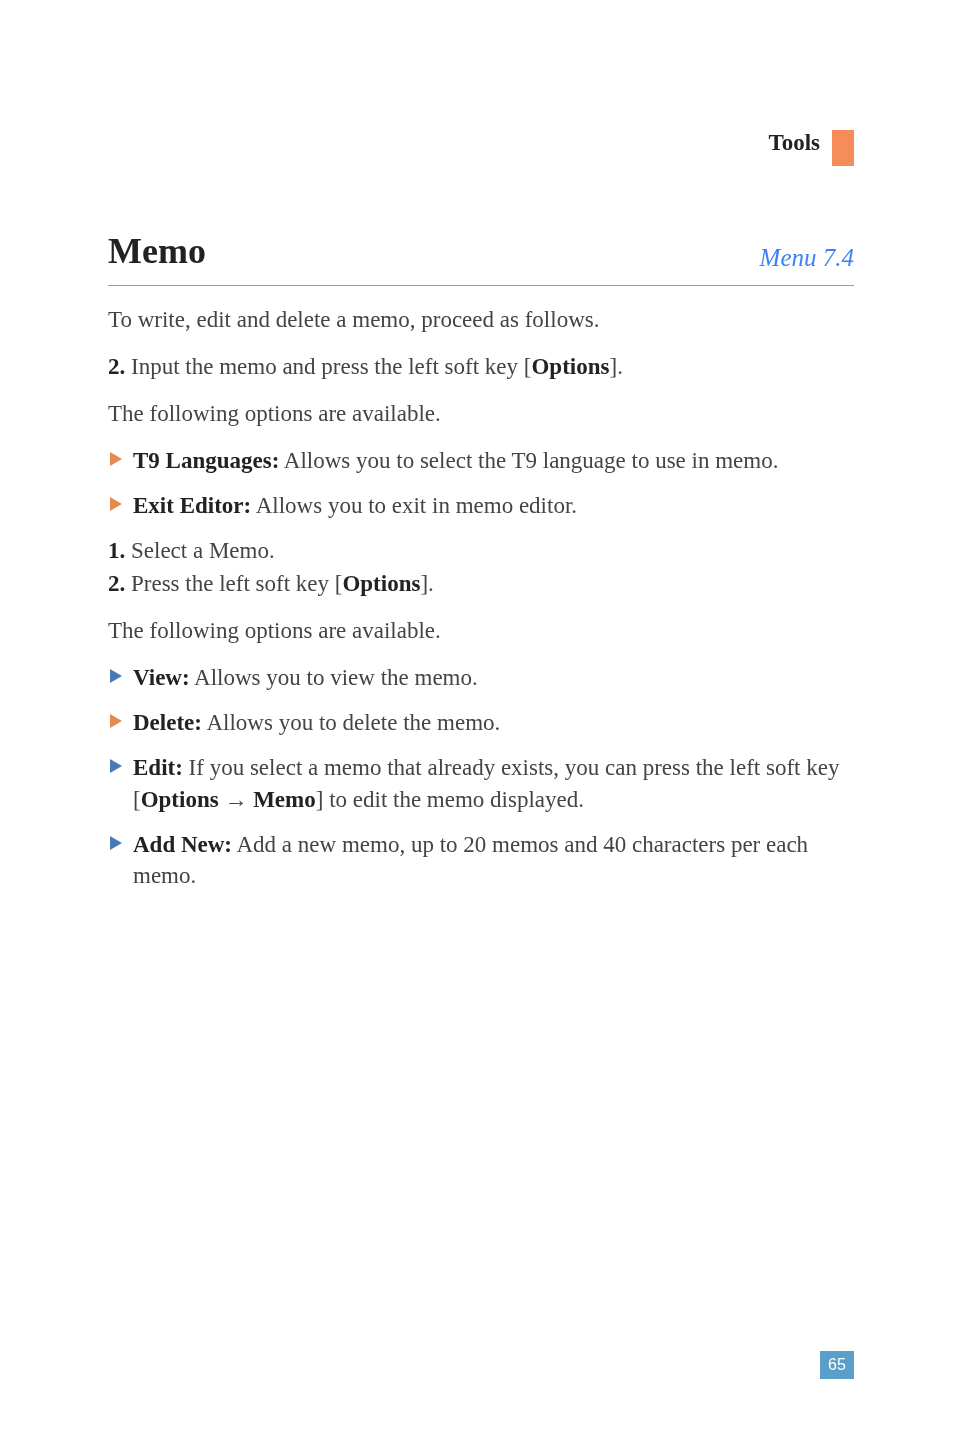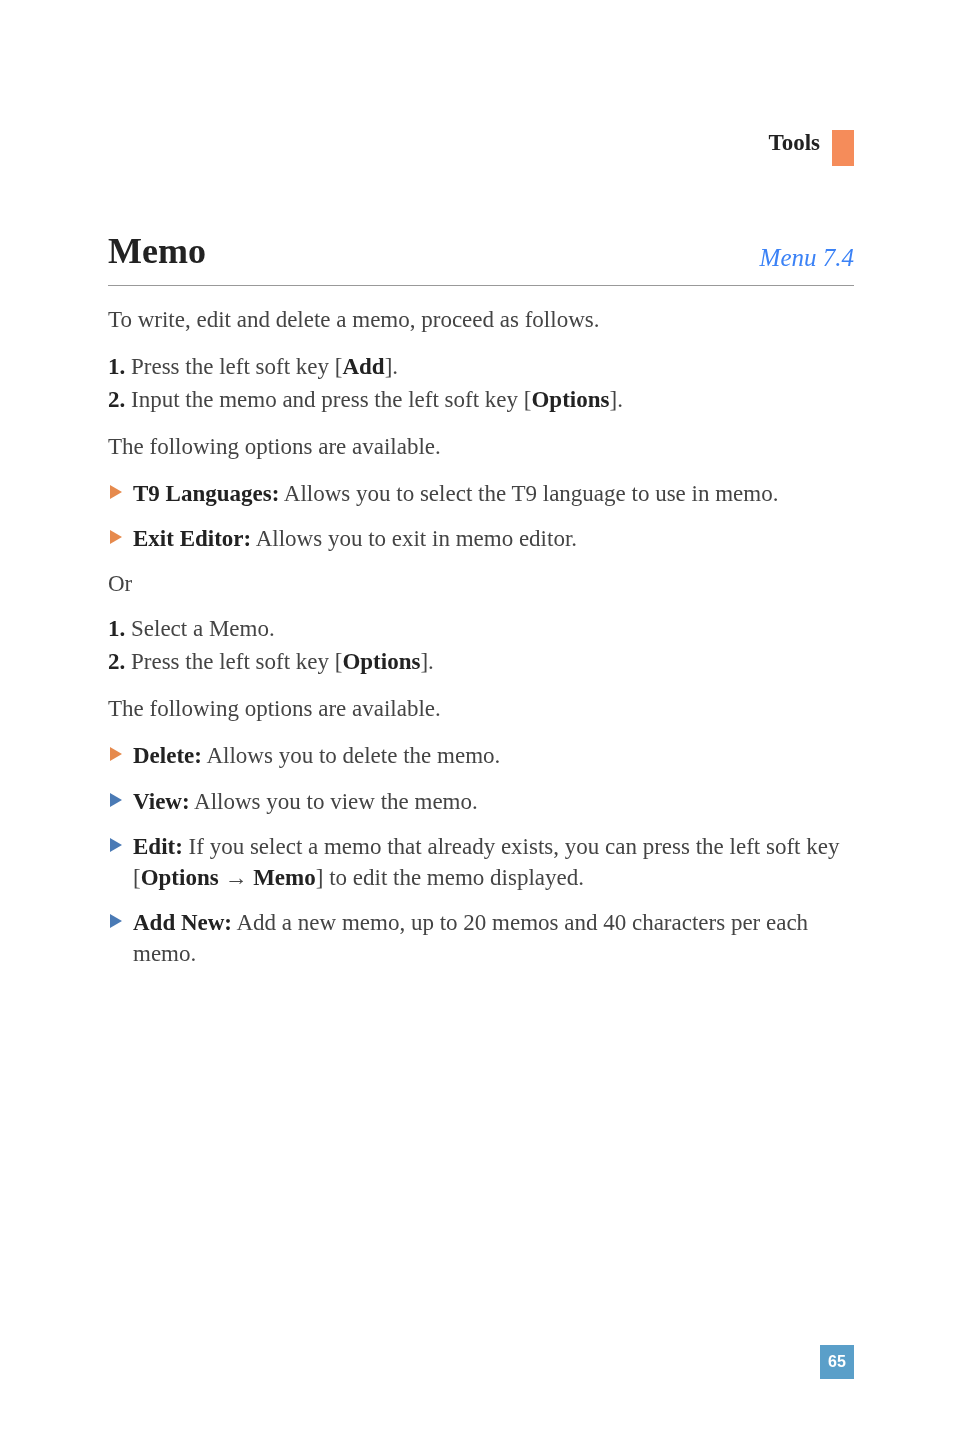--- a/index.html
+++ b/index.html
@@ -96,29 +96,29 @@
     }
     .or-text {
       margin-bottom: 14px;
       margin-top: 4px;
     }
     .page-num-box {
       position: absolute;
       bottom: 54px;
       right: 100px;
       width: 34px;
-      height: 34px;
+      height: 28px;
       background: #5a9fc9;
       color: #fff;
       display: flex;
       align-items: center;
       justify-content: center;
       font-family: Arial, sans-serif;
       font-size: 16px;
-      font-weight: bold;
+      font-weight: normal;
     }
   </style>
 </head>
 <body>
 
 <div class="header-section">
   <span class="header-label">Tools</span>
   <span class="orange-box"></span>
 </div>
 
@@ -126,24 +126,20 @@
   <span class="title">Memo</span>
   <span class="menu-ref">Menu 7.4</span>
 </div>
 
 <div class="body-text">
 
   <div class="para">To write, edit and delete a memo, proceed as follows.</div>
 
   <div class="step-block">
     <div class="step">
-      <span class="label-bold">1.</span>
-      <span>Press the left soft key [</span><span class="label-bold">Add</span><span>].</span>
-    </div>
-    <div class="step">
       <span class="label-bold">2.</span>
       <span>Input the memo and press the left soft key [</span><span class="label-bold">Options</span><span>].</span>
     </div>
   </div>
 
   <div class="para">The following options are available.</div>
 
 
   <div class="bullet-item">
     <span class="triangle t-orange"></span>
@@ -152,59 +148,58 @@
     </span>
   </div>
 
   <div class="bullet-item">
     <span class="triangle t-orange"></span>
     <span class="bullet-text">
       <span class="label-bold">Exit Editor:</span><span> Allows you to exit in memo editor.</span>
     </span>
   </div>
 
-  <div class="or-text">Or</div>
 
   <div class="step-block">
     <div class="step">
       <span class="label-bold">1.</span>
       <span>Select a Memo.</span>
     </div>
     <div class="step">
       <span class="label-bold">2.</span>
       <span>Press the left soft key [</span><span class="label-bold">Options</span><span>].</span>
     </div>
   </div>
 
   <div class="para">The following options are available.</div>
 
   <div class="bullet-item">
+    <span class="triangle t-blue"></span>
+    <span class="bullet-text">
+      <span class="label-bold">View:</span><span> Allows you to view the memo.</span>
+    </span>
+  </div>
+
+  <div class="bullet-item">
     <span class="triangle t-orange"></span>
     <span class="bullet-text">
       <span class="label-bold">Delete:</span><span> Allows you to delete the memo.</span>
     </span>
   </div>
 
   <div class="bullet-item">
     <span class="triangle t-blue"></span>
     <span class="bullet-text">
-      <span class="label-bold">View:</span><span> Allows you to view the memo.</span>
+      <span class="label-bold">Edit:</span><span> If you select a memo that already exists, you can press the left soft key [</span><span class="label-bold">Options</span><span> → </span><span class="label-bold">Memo</span><span>] to edit the memo displayed.</span>
     </span>
   </div>
 
   <div class="bullet-item">
     <span class="triangle t-blue"></span>
     <span class="bullet-text">
-      <span class="label-bold">Edit:</span><span> If you select a memo that already exists, you can press the left soft key [</span><span class="label-bold">Options</span><span> → </span><span class="label-bold">Memo</span><span>] to edit the memo displayed.</span>
-    </span>
-  </div>
-
-  <div class="bullet-item">
-    <span class="triangle t-blue"></span>
-    <span class="bullet-text">
       <span class="label-bold">Add New:</span><span> Add a new memo, up to 20 memos and 40 characters per each memo.</span>
     </span>
   </div>
 
 
 </div>
 
 <div class="page-num-box">65</div>
 
 </body></html>

